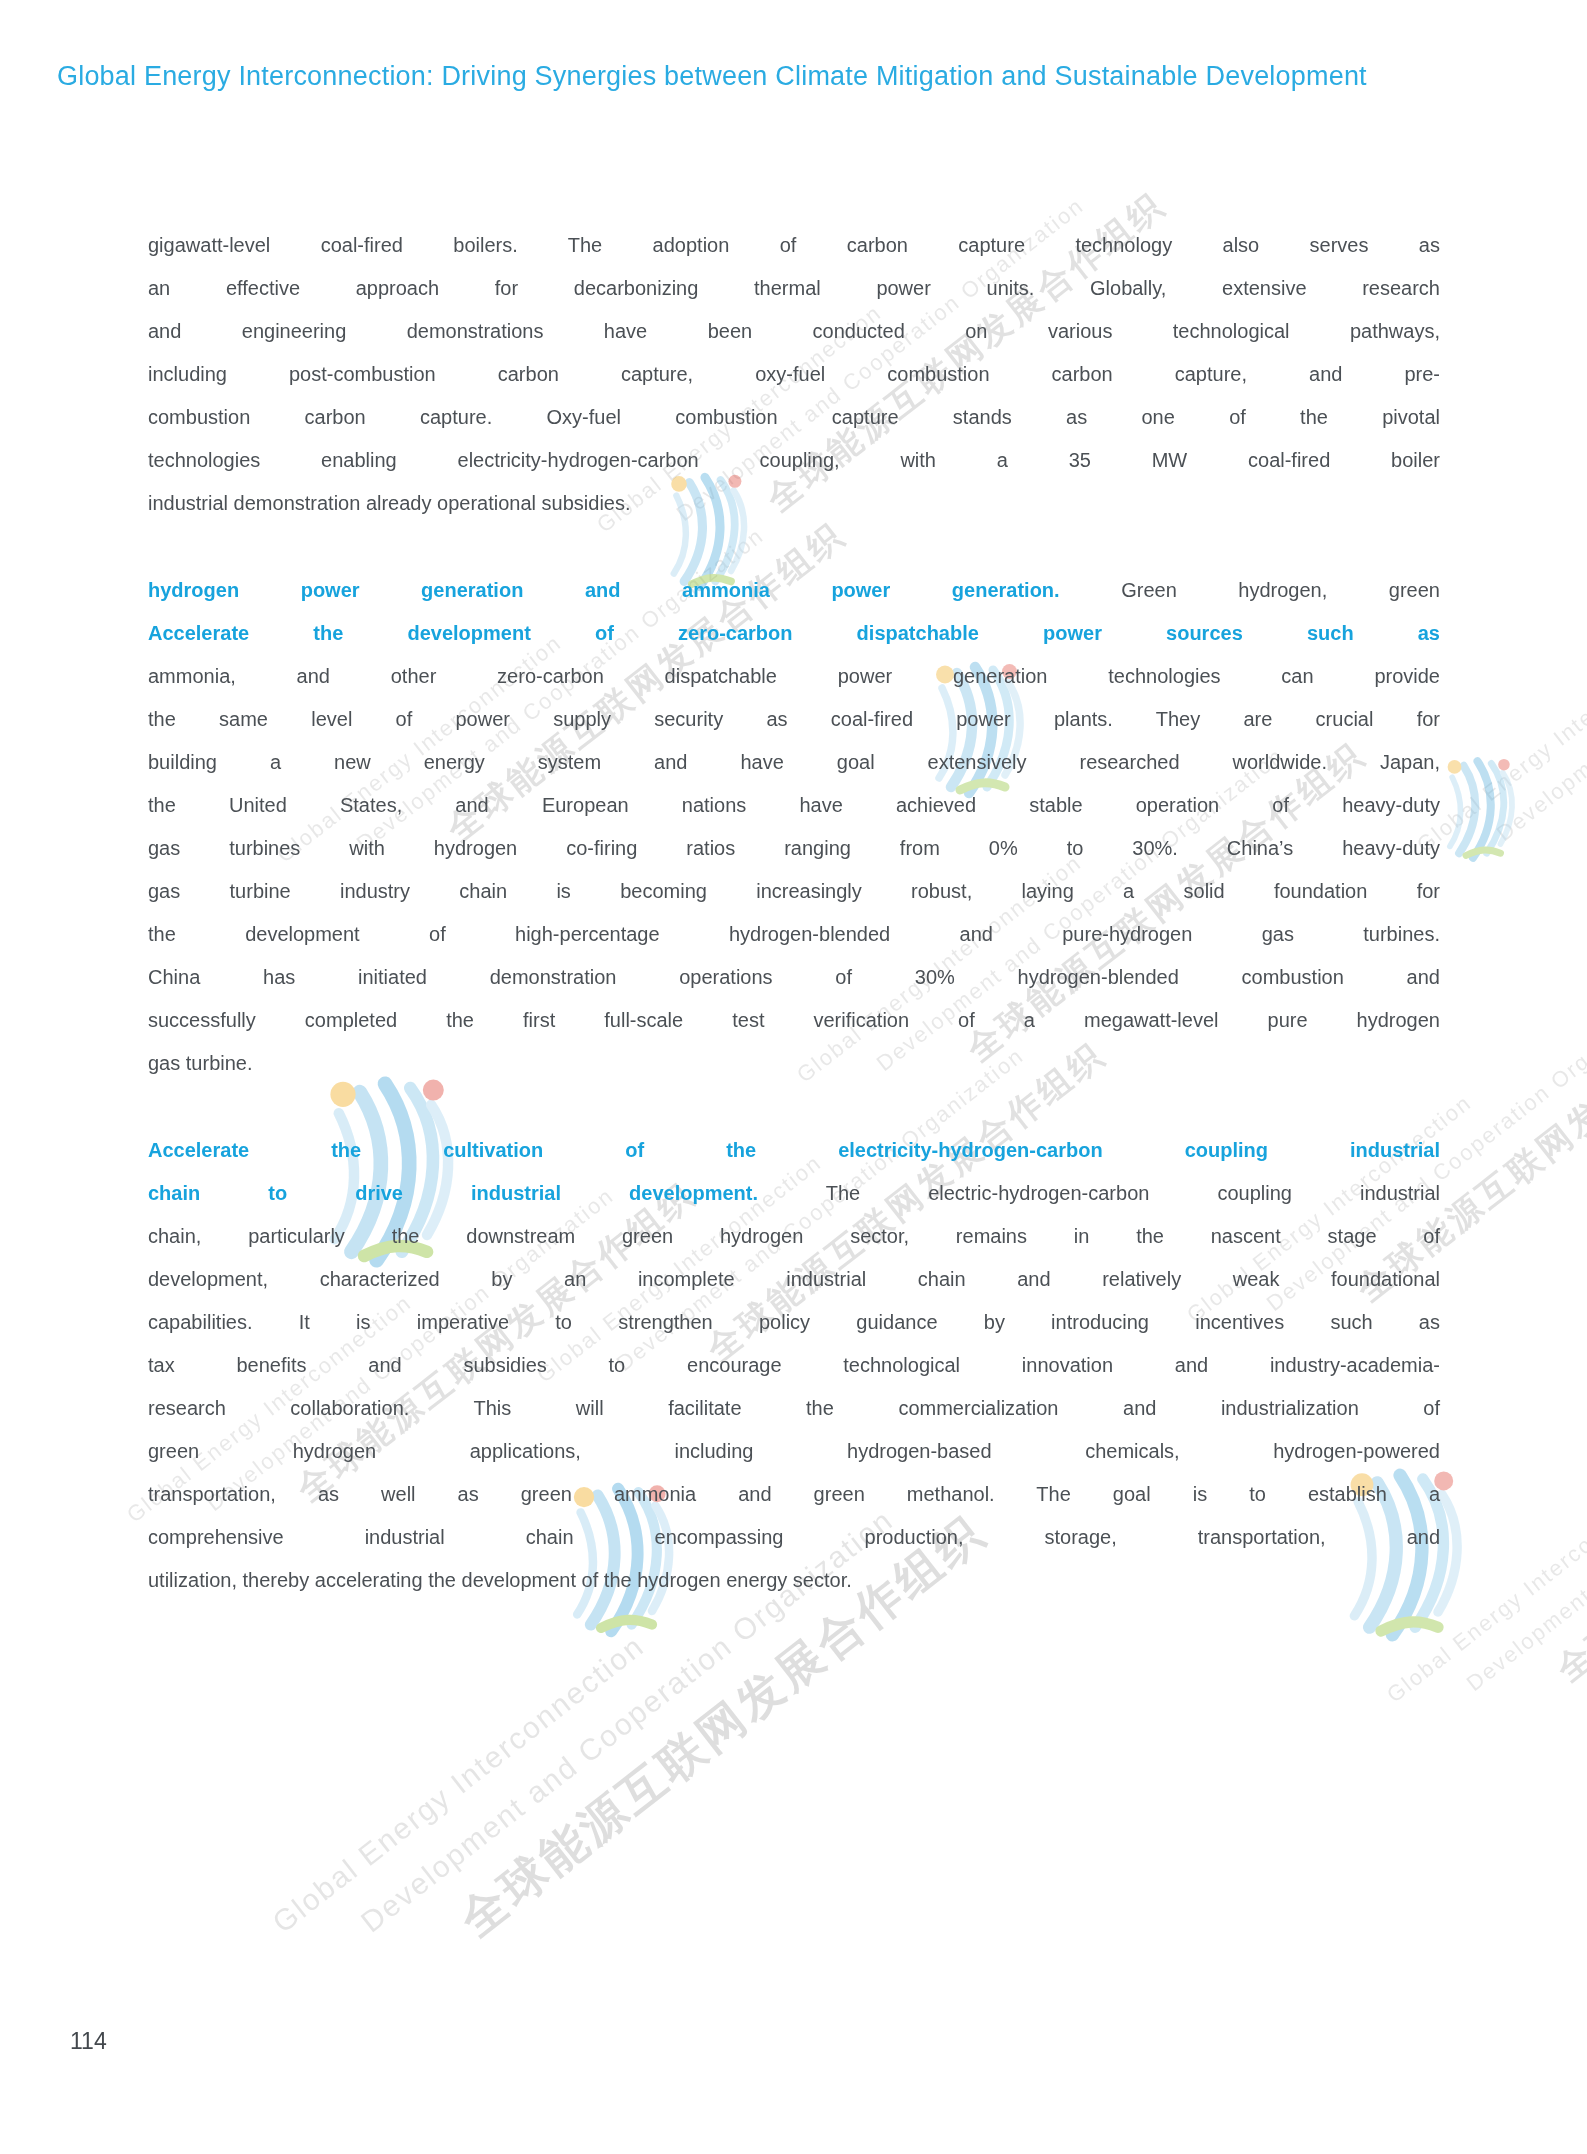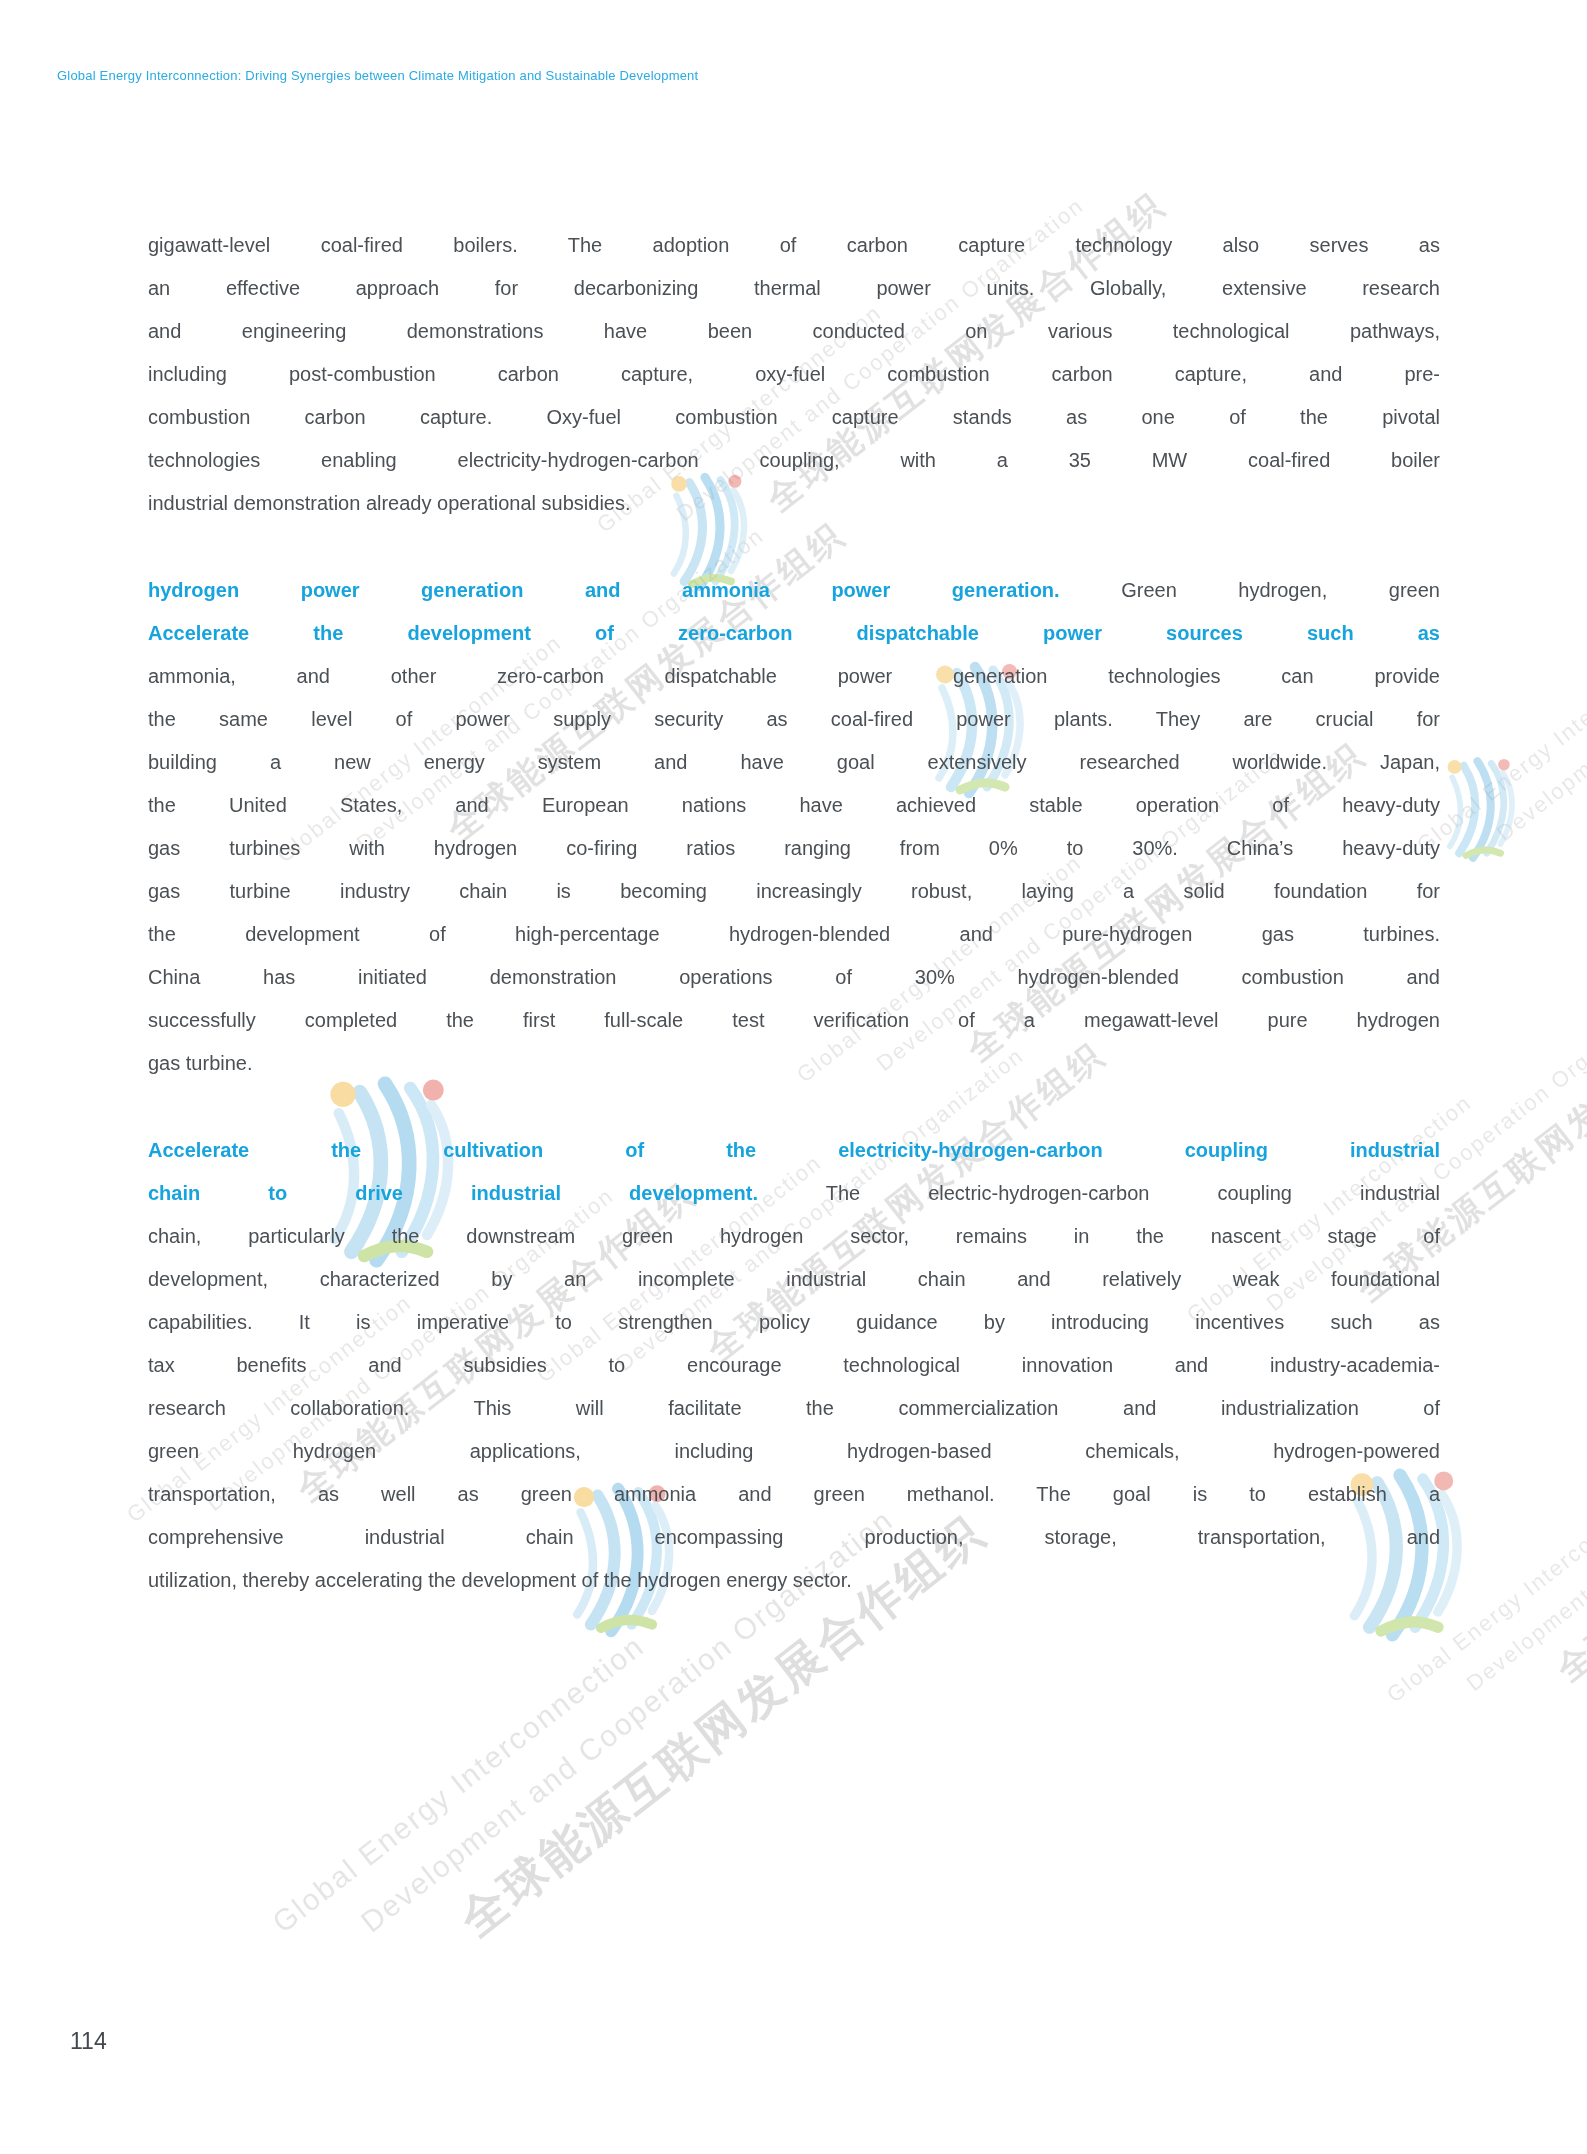--- a/index.html
+++ b/index.html
@@ -6,22 +6,22 @@
   .page{
     position:relative;
     width:1587px;height:2154px;
     background:#ffffff;
     overflow:hidden;
     font-family:"Liberation Sans","DejaVu Sans",sans-serif;
     margin:0 auto;
   }
   
   .running-header{
-    position:absolute;left:57px;top:68px;
-    font-size:13px;letter-spacing:.2px;
+    position:absolute;left:57px;top:61px;
+    font-size:27px;letter-spacing:.2px;
     color:#2aabe2;
     white-space:nowrap;
   }
   
   .content{
     position:absolute;left:148px;top:224px;width:1292px;
     z-index:2;
   }
   .para{margin:0 0 0 0;}
   .para + .para{margin-top:44px;}

